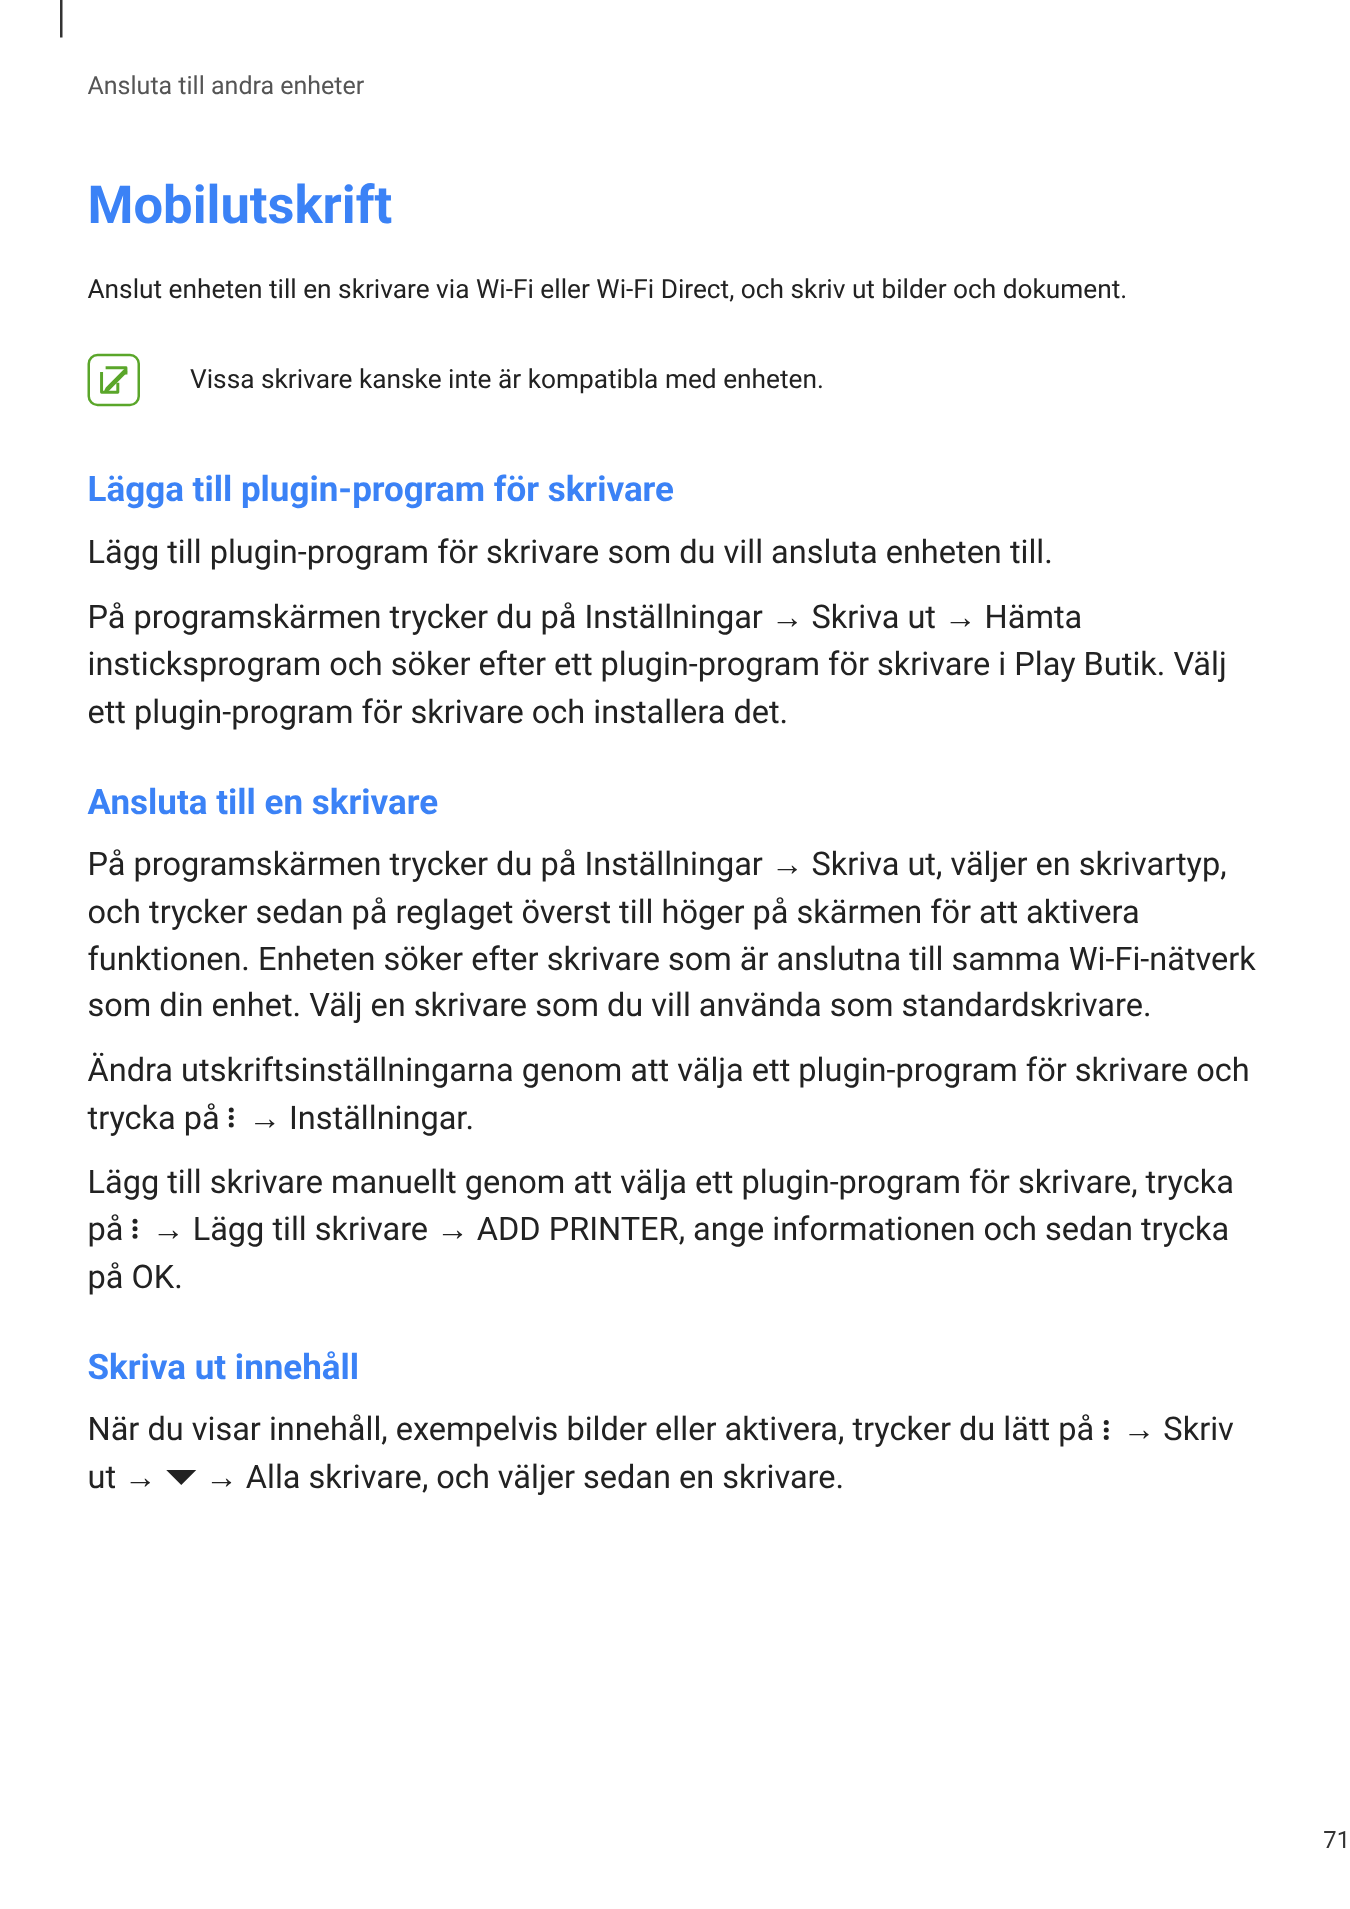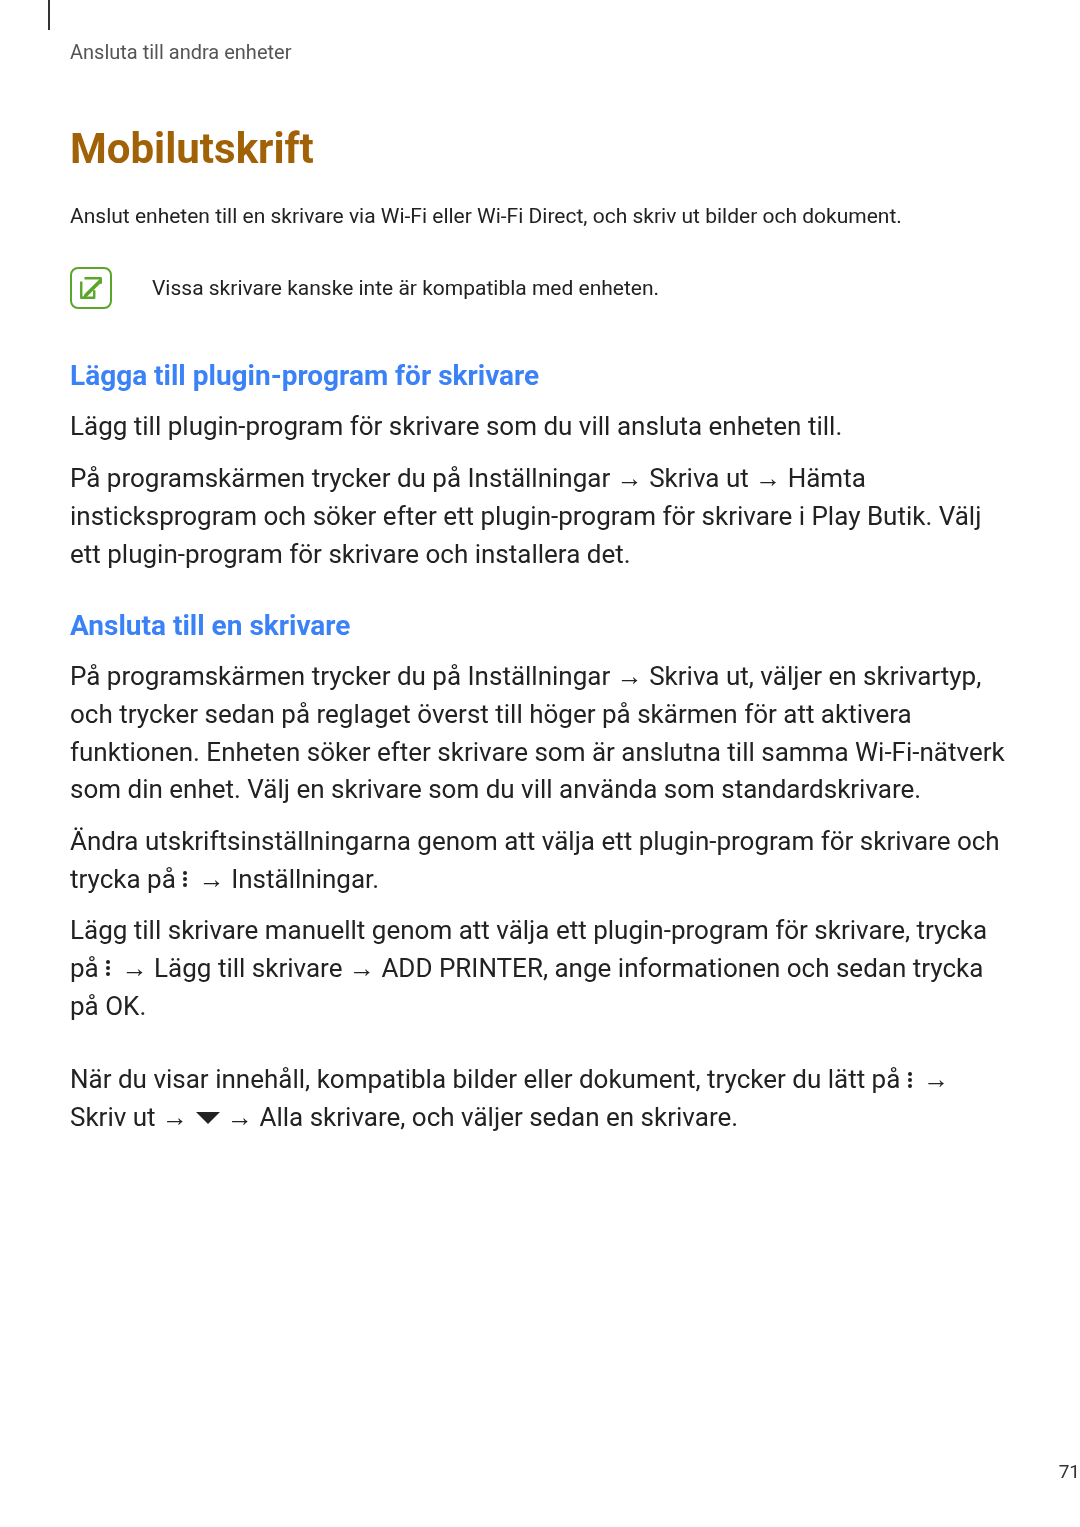--- a/index.html
+++ b/index.html
@@ -9,40 +9,40 @@
     }
     body {
       font-family: -apple-system, BlinkMacSystemFont, "Segoe UI", Roboto, Helvetica, Arial, sans-serif;
       background: #fff;
       width: 1080px;
       height: 1527px;
       position: relative;
       color: #222;
     }
     .page {
-      padding: 40px 70px 30px 70px;
+      padding: 56px 70px 30px 70px;
     }
     .left-edge {
       position: absolute;
       left: 48px;
       top: 0;
       width: 2px;
       height: 30px;
       background: #333;
     }
     .header-breadcrumb {
       font-size: 20px;
       color: #555;
       margin-bottom: 60px;
       font-weight: 400;
     }
     .h1 {
       font-size: 42px;
       font-weight: 700;
-      color: #a16207;
+      color: #3b82f6;
       margin-bottom: 28px;
     }
     .intro {
       font-size: 21px;
       line-height: 1.45;
       color: #222;
       margin-bottom: 36px;
     }
     .note-row {
       display: flex;
@@ -167,22 +167,23 @@
     <p class="body-text">
       <span>Lägg till skrivare manuellt genom att välja ett plugin-program för skrivare, trycka på </span><span class="dots-icon"><svg width="6" height="18" viewBox="0 0 6 18">
             <circle cx="3" cy="3" r="2" fill="#222"></circle>
             <circle cx="3" cy="9" r="2" fill="#222"></circle>
             <circle cx="3" cy="15" r="2" fill="#222"></circle>
           </svg></span><span class="arrow"> → </span><span class="bold">Lägg till skrivare</span><span class="arrow"> → </span><span class="bold">ADD PRINTER</span><span>, ange informationen och sedan trycka på </span><span class="bold">OK</span><span>.</span>
     </p>
   </div>
 
   <div class="section">
+    <h2 class="h2">Skriva ut innehåll</h2>
     <p class="body-text">
-      <span>När du visar innehåll, kompatibla bilder eller dokument, trycker du lätt på </span><span class="dots-icon"><svg width="6" height="18" viewBox="0 0 6 18">
+      <span>När du visar innehåll, exempelvis bilder eller aktivera, trycker du lätt på </span><span class="dots-icon"><svg width="6" height="18" viewBox="0 0 6 18">
             <circle cx="3" cy="3" r="2" fill="#222"></circle>
             <circle cx="3" cy="9" r="2" fill="#222"></circle>
             <circle cx="3" cy="15" r="2" fill="#222"></circle>
           </svg></span><span class="arrow"> → </span><span class="bold">Skriv ut</span><span class="arrow"> → </span><span class="tri-icon"><svg width="26" height="14" viewBox="0 0 26 14">
             <polygon points="1,1 25,1 13,13" fill="#222"></polygon>
           </svg></span><span class="arrow"> → </span><span class="bold">Alla skrivare</span><span>, och väljer sedan en skrivare.</span>
     </p>
   </div>
 
 </div>

